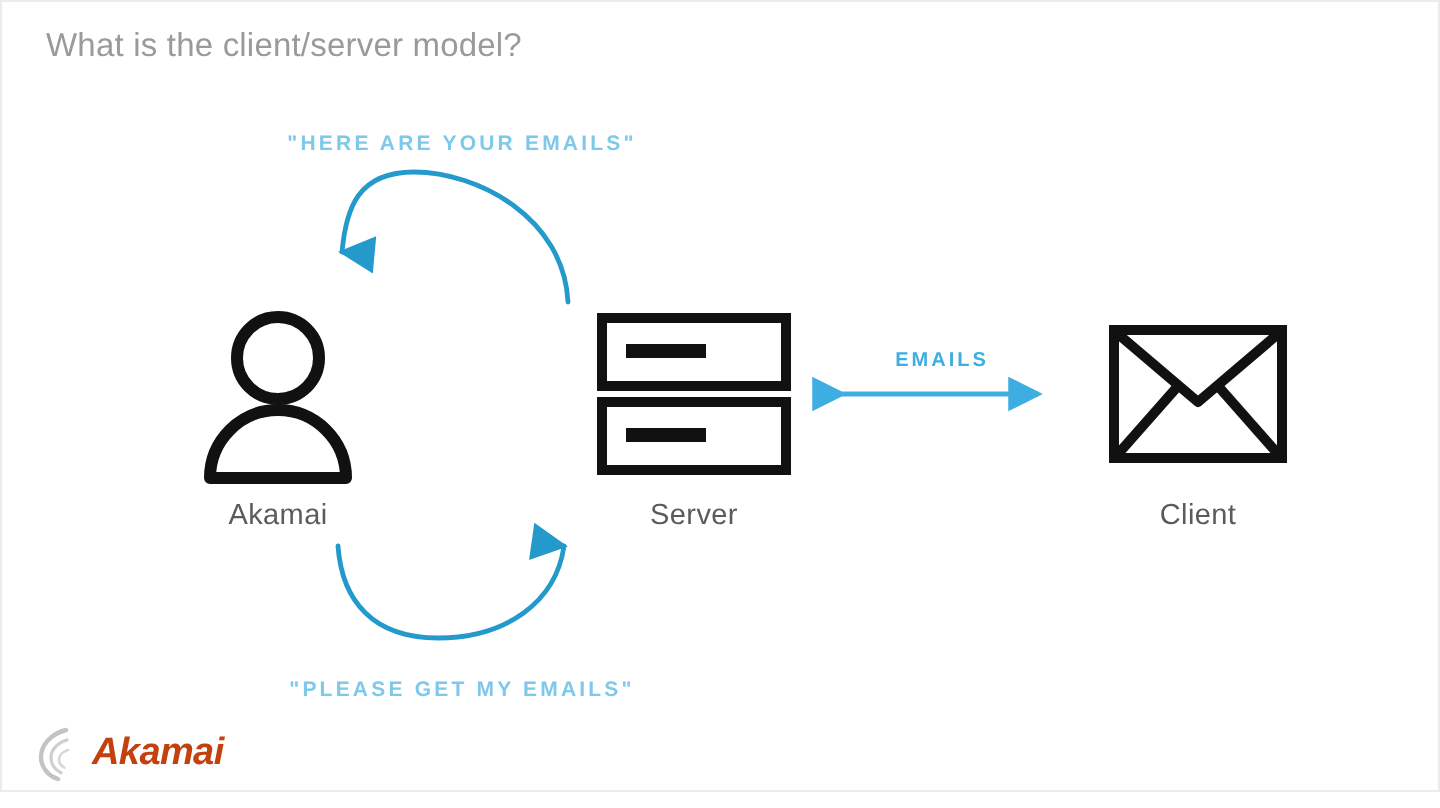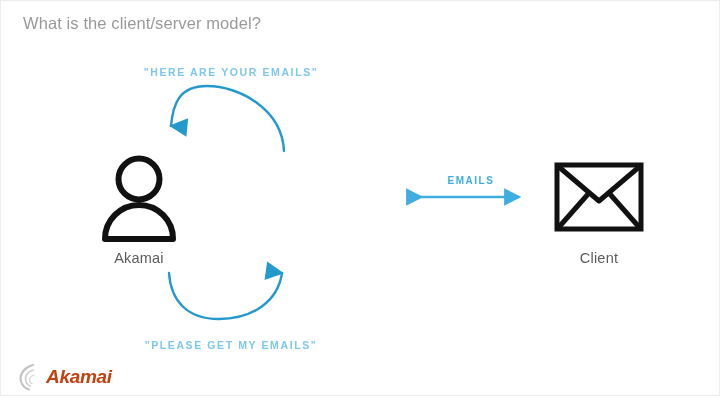--- a/index.html
+++ b/index.html
@@ -143,20 +143,31 @@
   <div id="client-node" class="node">
     <div class="icon-wrap">
       <svg width="84" height="92" viewBox="0 0 84 92" aria-hidden="true">
         <circle cx="42" cy="28" r="20.5" fill="none" stroke="#111111" stroke-width="6"></circle>
         <path d="M8,88 A34,34 0 0 1 76,88 Z" fill="none" stroke="#111111" stroke-width="6" stroke-linejoin="round"></path>
       </svg>
     </div>
     <div class="node-label">Akamai</div>
   </div>
 
+  <div id="server-node" class="node">
+    <div class="icon-wrap">
+      <svg width="100" height="92" viewBox="0 0 100 92" aria-hidden="true">
+        <rect x="4" y="8" width="92" height="34" fill="#ffffff" stroke="#111111" stroke-width="5"></rect>
+        <rect x="16" y="21" width="40" height="7" fill="#111111"></rect>
+        <rect x="4" y="50" width="92" height="34" fill="#ffffff" stroke="#111111" stroke-width="5"></rect>
+        <rect x="16" y="63" width="40" height="7" fill="#111111"></rect>
+      </svg>
+    </div>
+    <div class="node-label">Server</div>
+  </div>
 
   <div id="email-node" class="node">
     <div class="icon-wrap">
       <svg width="94" height="92" viewBox="0 0 94 92" aria-hidden="true">
         <rect x="5" y="14" width="84" height="64" fill="#ffffff" stroke="#111111" stroke-width="5"></rect>
         <path d="M7,16 L47,50 L87,16" fill="none" stroke="#111111" stroke-width="5" stroke-linejoin="round"></path>
         <path d="M7,76 L37,42" fill="none" stroke="#111111" stroke-width="5"></path>
         <path d="M87,76 L57,42" fill="none" stroke="#111111" stroke-width="5"></path>
       </svg>
     </div>

